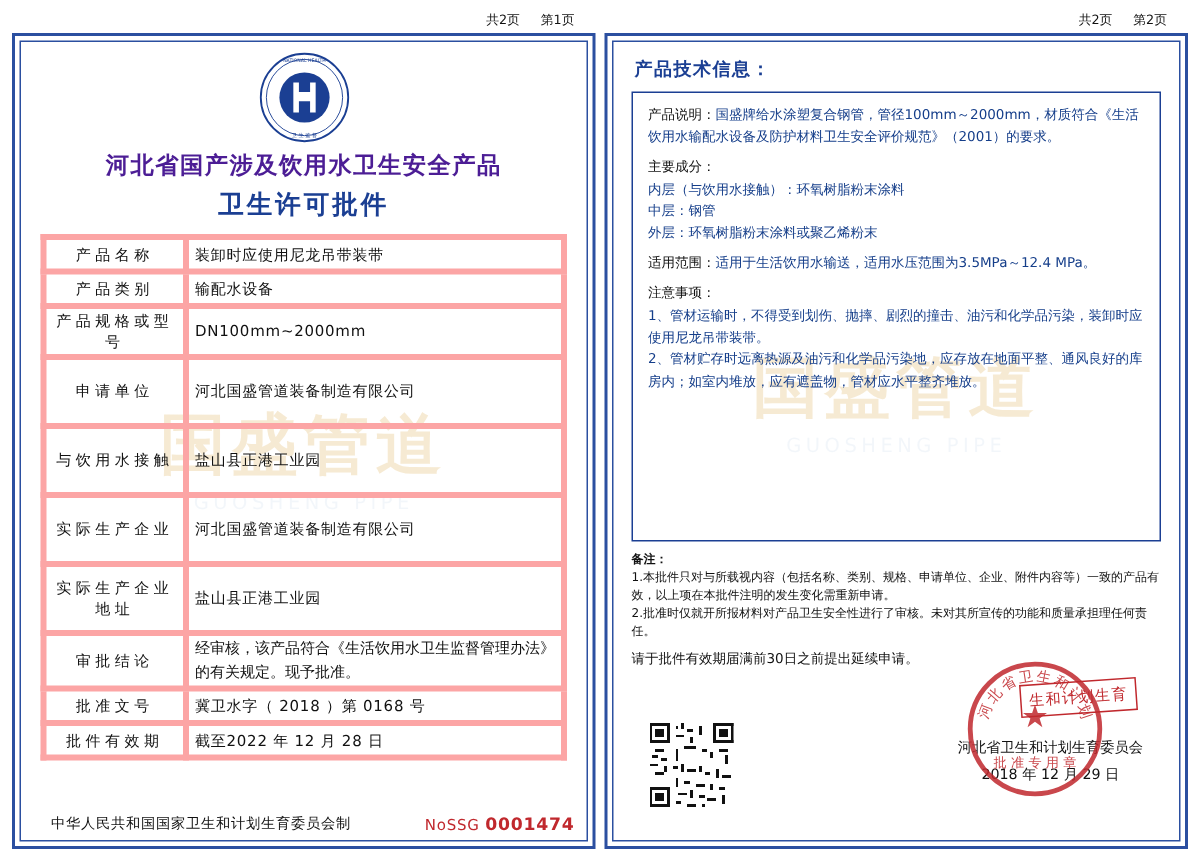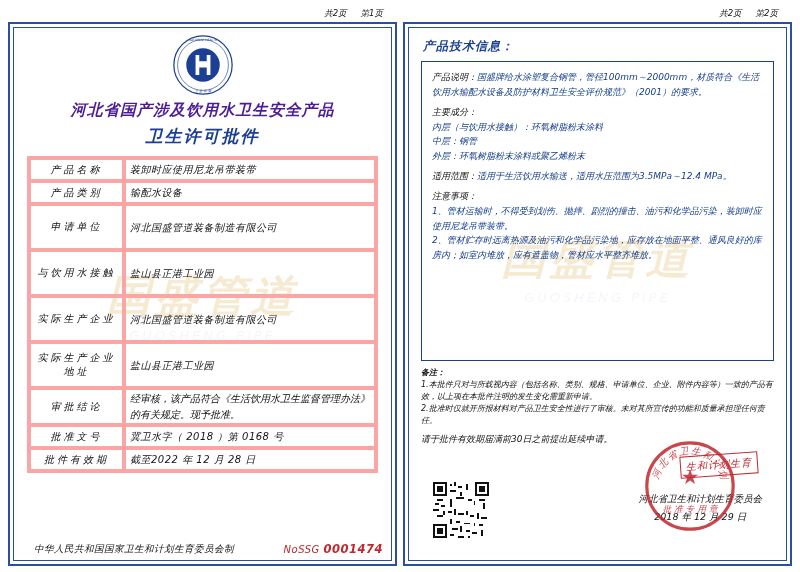--- a/index.html
+++ b/index.html
@@ -9,21 +9,20 @@
     font-family:"DejaVu Sans","Liberation Sans",sans-serif;
     overflow:hidden;
     position:relative;
   }
   .page{
     position:absolute;inset:0;
     display:flex;
     gap:6px;
     padding:6px 8px;
     box-sizing:border-box;
-    font-style:italic;
   }
   .sheet{
     position:relative;
     flex:1 1 50%;
     box-sizing:border-box;
   }
   .pagehead{
     height:16px;
     display:flex;
     justify-content:flex-end;
@@ -252,20 +251,24 @@
 
         <table class="lic">
           <tbody>
               <tr>
             <td class="lbl">产品名称</td>
             <td class="val">装卸时应使用尼龙吊带装带</td>
           </tr>
           <tr>
             <td class="lbl">产品类别</td>
             <td class="val">输配水设备</td>
+          </tr>
+          <tr>
+            <td class="lbl">产品规格或型号</td>
+            <td class="val">DN100mm~2000mm</td>
           </tr>
           <tr>
             <td class="lbl">申请单位</td>
             <td class="val tall">河北国盛管道装备制造有限公司</td>
           </tr>
           <tr>
             <td class="lbl">与饮用水接触</td>
             <td class="val tall">盐山县正港工业园</td>
           </tr>
           <tr>

